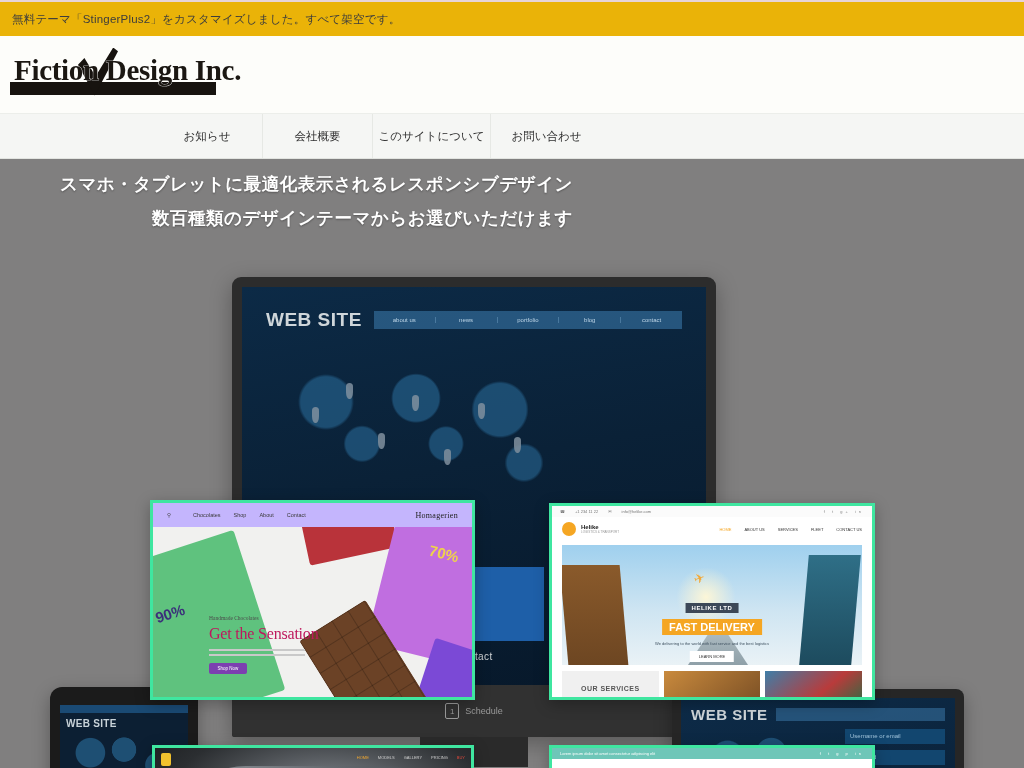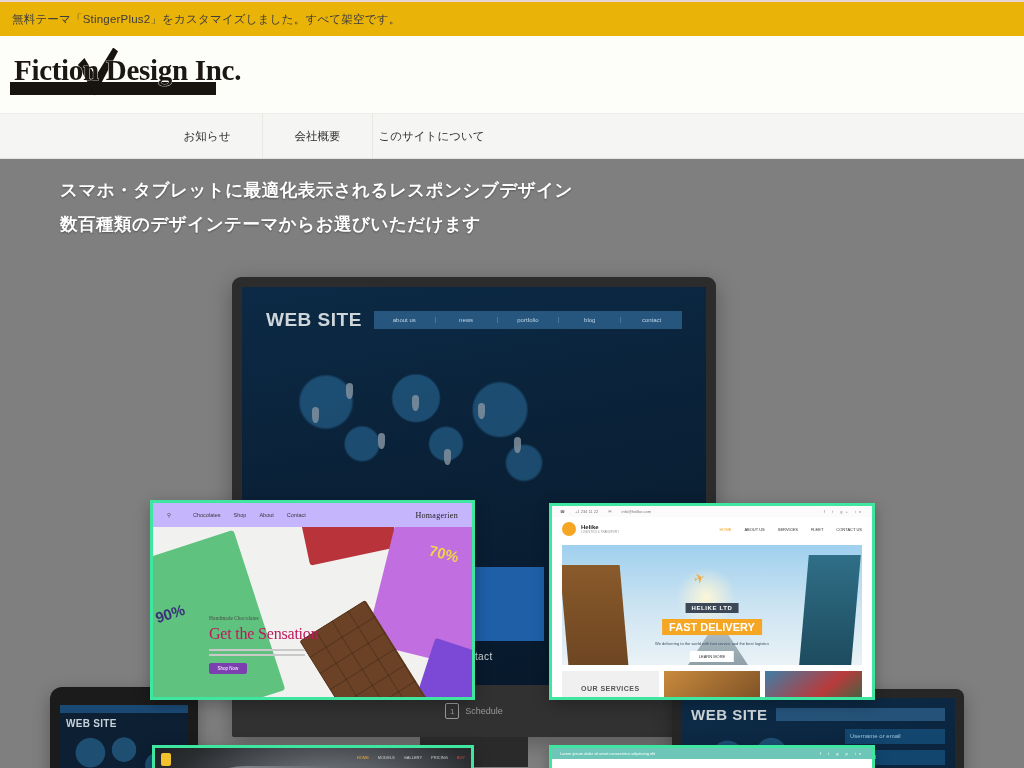--- a/index.html
+++ b/index.html
@@ -75,21 +75,21 @@
   .nav-item.w4 { width: 118px; }
   .nav-item.w5 { width: 112px; }
 
   
   .hero {
     position: relative;
     height: 609px;
     background: #807f7f;
     overflow: hidden;
   }
-  .hero-copy { position: absolute; left: 60px; top: 14px; z-index: 40; }
+  .hero-copy { position: absolute; left: 60px; top: 8px; z-index: 40; text-align: right; }
   .hero-line {
     font-size: 17.5px; font-weight: bold; color: #ffffff;
     letter-spacing: .5px; line-height: 34px;
     text-shadow: 0 1px 2px rgba(0,0,0,.35);
   }
 
   
   .stage { position: absolute; inset: 0; }
 
   
@@ -384,20 +384,21 @@
     <div class="logo-band"></div>
     <div class="logo-check"></div>
     <div class="logo-text">Fiction Design Inc.</div>
   </div>
 </header>
 
 <nav class="site-nav">
   <div class="nav-item w1">お知らせ</div>
   <div class="nav-item w2">会社概要</div>
   <div class="nav-item w4">このサイトについて</div>
+  <div class="nav-item w5">お問い合わせ</div>
 </nav>
 
 <section class="hero">
 
   <div class="hero-copy">
     <div class="hero-line">スマホ・タブレットに最適化表示されるレスポンシブデザイン</div>
     <div class="hero-line">数百種類のデザインテーマからお選びいただけます</div>
   </div>
 
   <div class="stage">

